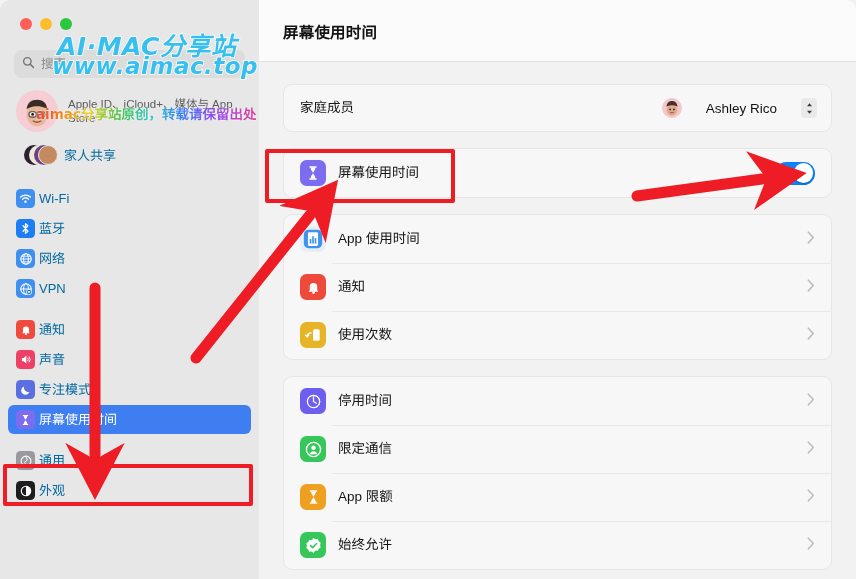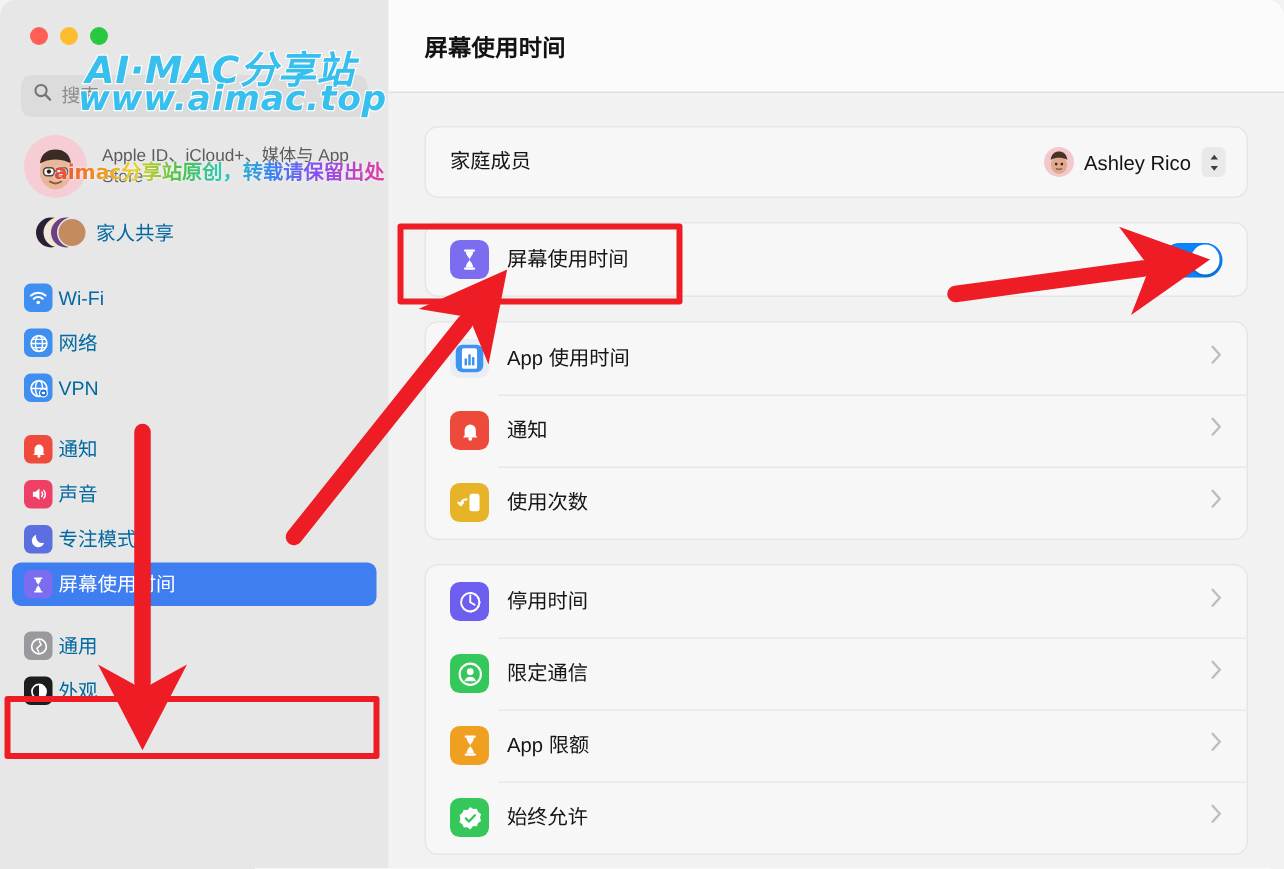--- a/index.html
+++ b/index.html
@@ -222,21 +222,21 @@
   }
   .row-spacer { flex: 1 1 auto; }
 
   .chevron { display: block; flex: 0 0 auto; opacity: .42; }
 
   
   .row-family { height: 46px; padding: 0 14px 0 16px; }
   .fm-value {
     display: flex;
     align-items: center;
-    gap: 7px;
+    gap: 24px;
   }
   .fm-avatar {
     width: 20px; height: 20px; border-radius: 50%;
     background: #f3c8cd;
     position: relative; overflow: hidden;
     flex: 0 0 20px;
   }
   .fm-name {
     font-size: 13.5px;
     color: #131313;
@@ -383,20 +383,28 @@
         <span class="sicon" style="background:#3f8ff0;">
           <svg width="13" height="13" viewBox="0 0 16 16">
             <path d="M2 6.2a9 9 0 0 1 12 0" stroke="#fff" stroke-width="1.7" fill="none" stroke-linecap="round"></path>
             <path d="M4.3 8.8a5.6 5.6 0 0 1 7.4 0" stroke="#fff" stroke-width="1.7" fill="none" stroke-linecap="round"></path>
             <circle cx="8" cy="11.9" r="1.5" fill="#fff"></circle>
           </svg>
         </span>
         <span class="srow-label">Wi-Fi</span>
       </div>
 
+      <div class="srow">
+        <span class="sicon" style="background:#1b7ef5;">
+          <svg width="11" height="13" viewBox="0 0 12 16">
+            <path d="M3 4.6L9 11.4 6 14V2l3 2.6L3 11.4" stroke="#fff" stroke-width="1.5" fill="none" stroke-linejoin="round" stroke-linecap="round"></path>
+          </svg>
+        </span>
+        <span class="srow-label">蓝牙</span>
+      </div>
 
       <div class="srow">
         <span class="sicon" style="background:#3f8ff0;">
           <svg width="14" height="14" viewBox="0 0 16 16">
             <circle cx="8" cy="8" r="6" fill="none" stroke="#fff" stroke-width="1.3"></circle>
             <ellipse cx="8" cy="8" rx="2.7" ry="6" fill="none" stroke="#fff" stroke-width="1.1"></ellipse>
             <line x1="2" y1="8" x2="14" y2="8" stroke="#fff" stroke-width="1.1"></line>
             <path d="M3.2 4.8h9.6M3.2 11.2h9.6" stroke="#fff" stroke-width="1"></path>
           </svg>
         </span>

